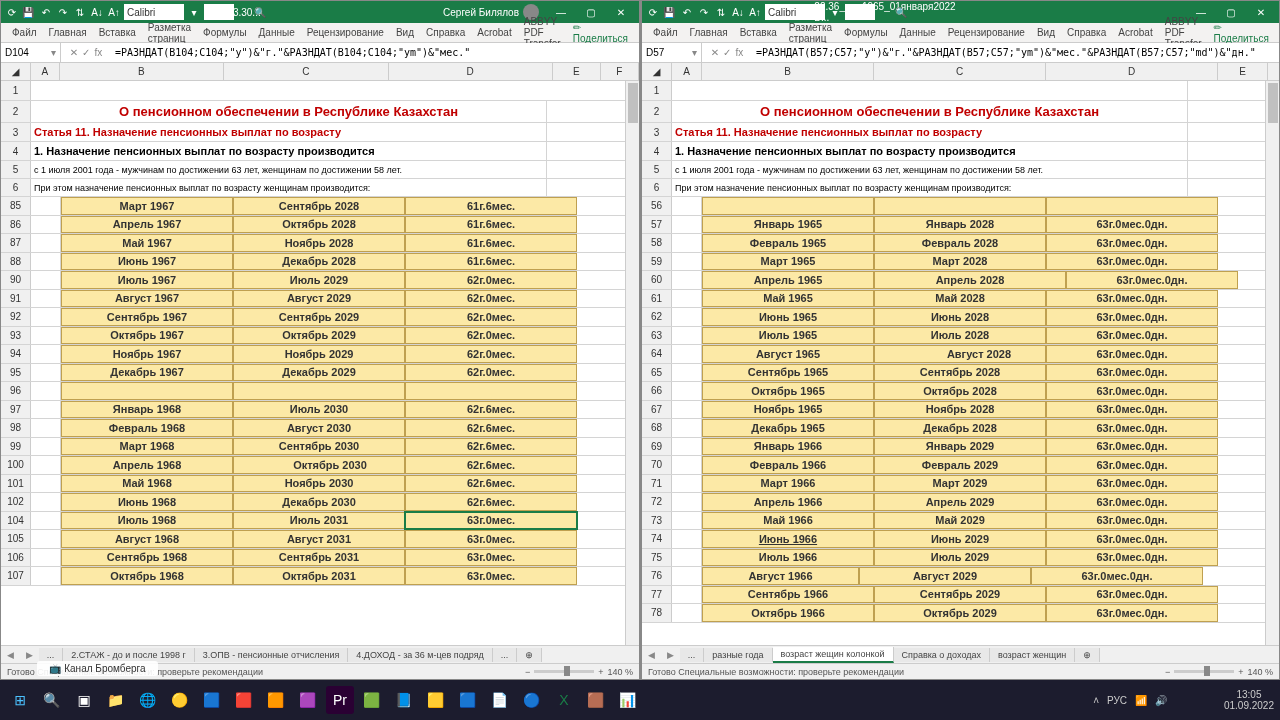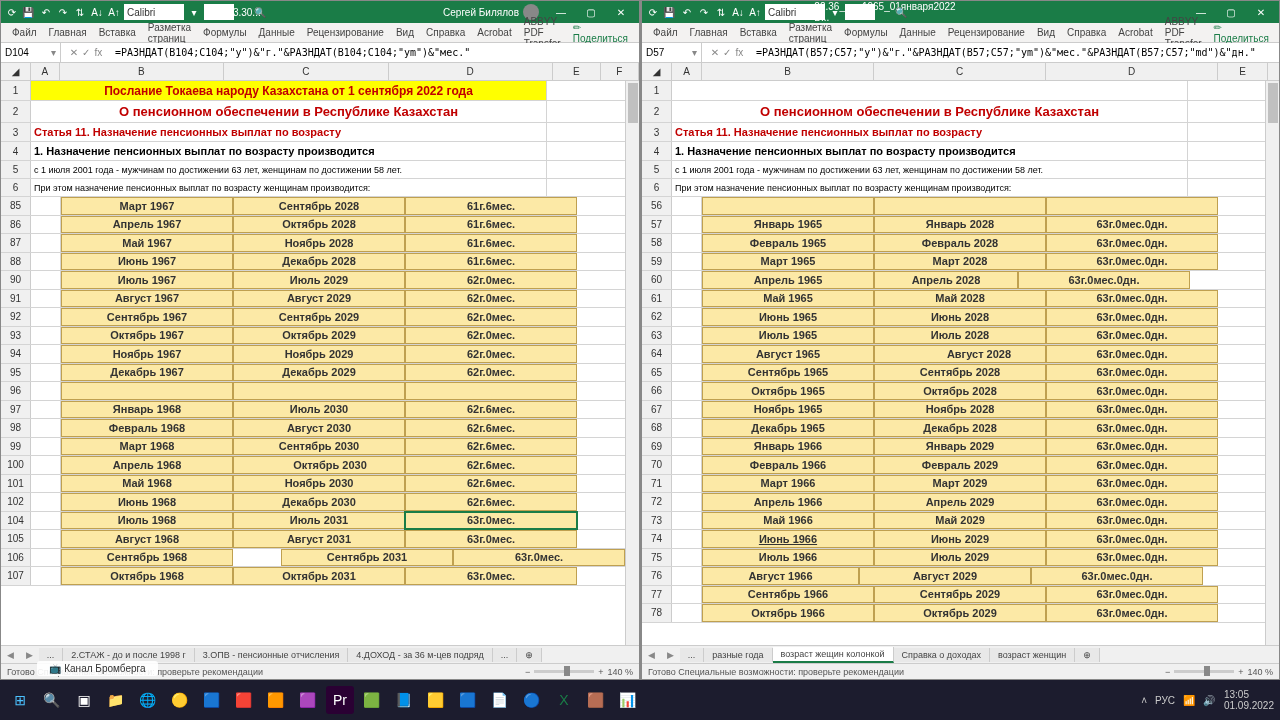--- a/index.html
+++ b/index.html
@@ -121,21 +121,20 @@
           <div class="colhead" style="width: 30px;">A</div>
           <div class="colhead" style="width: 172px;">B</div>
           <div class="colhead" style="width: 172px;">C</div>
           <div class="colhead" style="width: 172px;">D</div>
           <div class="colhead" style="width: 50px;">E</div>
           <div class="colhead" style="width: 40px;">F</div>
         </div>
    <div id="rows-left">
           <div class="row" style="height: 20px;">
             <div class="rowhead">1</div>
-            <div class="cell title-yellow" style="width: 516px;">Послание Токаева народу Казахстана от 1 сентября 2022 года</div>
           </div>
           <div class="row" style="height: 22px;">
             <div class="rowhead">2</div>
             <div class="cell title-red" style="width: 516px;">О пенсионном обеспечении в Республике Казахстан</div>
           </div>
           <div class="row" style="height: 19px;">
             <div class="rowhead">3</div>
             <div class="cell subtitle-red left" style="width: 516px;">Статья 11. Назначение пенсионных выплат по возрасту</div>
           </div>
           <div class="row" style="height: 19px;">
@@ -280,21 +279,21 @@
             <div class="rowhead">105</div>
             <div class="cell" style="width: 30px;"></div>
             <div class="cell data-cell" style="width: 172px;">Август 1968</div>
             <div class="cell data-cell" style="width: 172px;">Август 2031</div>
             <div class="cell data-cell" style="width: 172px;">63г.0мес.</div>
           </div>
           <div class="row">
             <div class="rowhead">106</div>
             <div class="cell" style="width: 30px;"></div>
             <div class="cell data-cell" style="width: 172px;">Сентябрь 1968</div>
-            <div class="cell data-cell" style="width: 172px; margin-left: 48px;">Сентябрь 2031</div>
+            <div class="cell data-cell" style="width: 172px;">Сентябрь 2031</div>
             <div class="cell data-cell" style="width: 172px;">63г.0мес.</div>
           </div>
           <div class="row">
             <div class="rowhead">107</div>
             <div class="cell" style="width: 30px;"></div>
             <div class="cell data-cell" style="width: 172px;">Октябрь 1968</div>
             <div class="cell data-cell" style="width: 172px;">Октябрь 2031</div>
             <div class="cell data-cell" style="width: 172px;">63г.0мес.</div>
           </div>
         </div>
@@ -432,21 +431,21 @@
             <div class="rowhead">59</div>
             <div class="cell" style="width: 30px;"></div>
             <div class="cell data-cell" style="width: 172px;">Март 1965</div>
             <div class="cell data-cell" style="width: 172px;">Март 2028</div>
             <div class="cell data-cell" style="width: 172px;">63г.0мес.0дн.</div>
           </div>
           <div class="row">
             <div class="rowhead">60</div>
             <div class="cell" style="width: 30px;"></div>
             <div class="cell data-cell" style="width: 172px;">Апрель 1965</div>
-            <div class="cell data-cell" style="width: 144px;">Апрель 2028</div>
+            <div class="cell data-cell" style="width: 192px;">Апрель 2028</div>
             <div class="cell data-cell" style="width: 172px;">63г.0мес.0дн.</div>
           </div>
           <div class="row">
             <div class="rowhead">61</div>
             <div class="cell" style="width: 30px;"></div>
             <div class="cell data-cell" style="width: 172px;">Май 1965</div>
             <div class="cell data-cell" style="width: 172px;">Май 2028</div>
             <div class="cell data-cell" style="width: 172px;">63г.0мес.0дн.</div>
           </div>
           <div class="row">
@@ -616,19 +615,19 @@
   <div class="ticon">📄</div>
   <div class="ticon">🔵</div>
   <div class="ticon" style="color:#1a7c47;">X</div>
   <div class="ticon">🟫</div>
   <div class="ticon">📊</div>
   <div class="tray">
    <span>˄</span>
    <span>РУС</span>
    <span>📶</span>
    <span>🔊</span>
-   <div style="text-align:left;line-height:11px;">
+   <div style="text-align:center;line-height:11px;margin-left:48px;">
     <div>13:05</div>
     <div>01.09.2022</div>
    </div>
   </div>
  </div>
 </div>
 
 </body></html>

